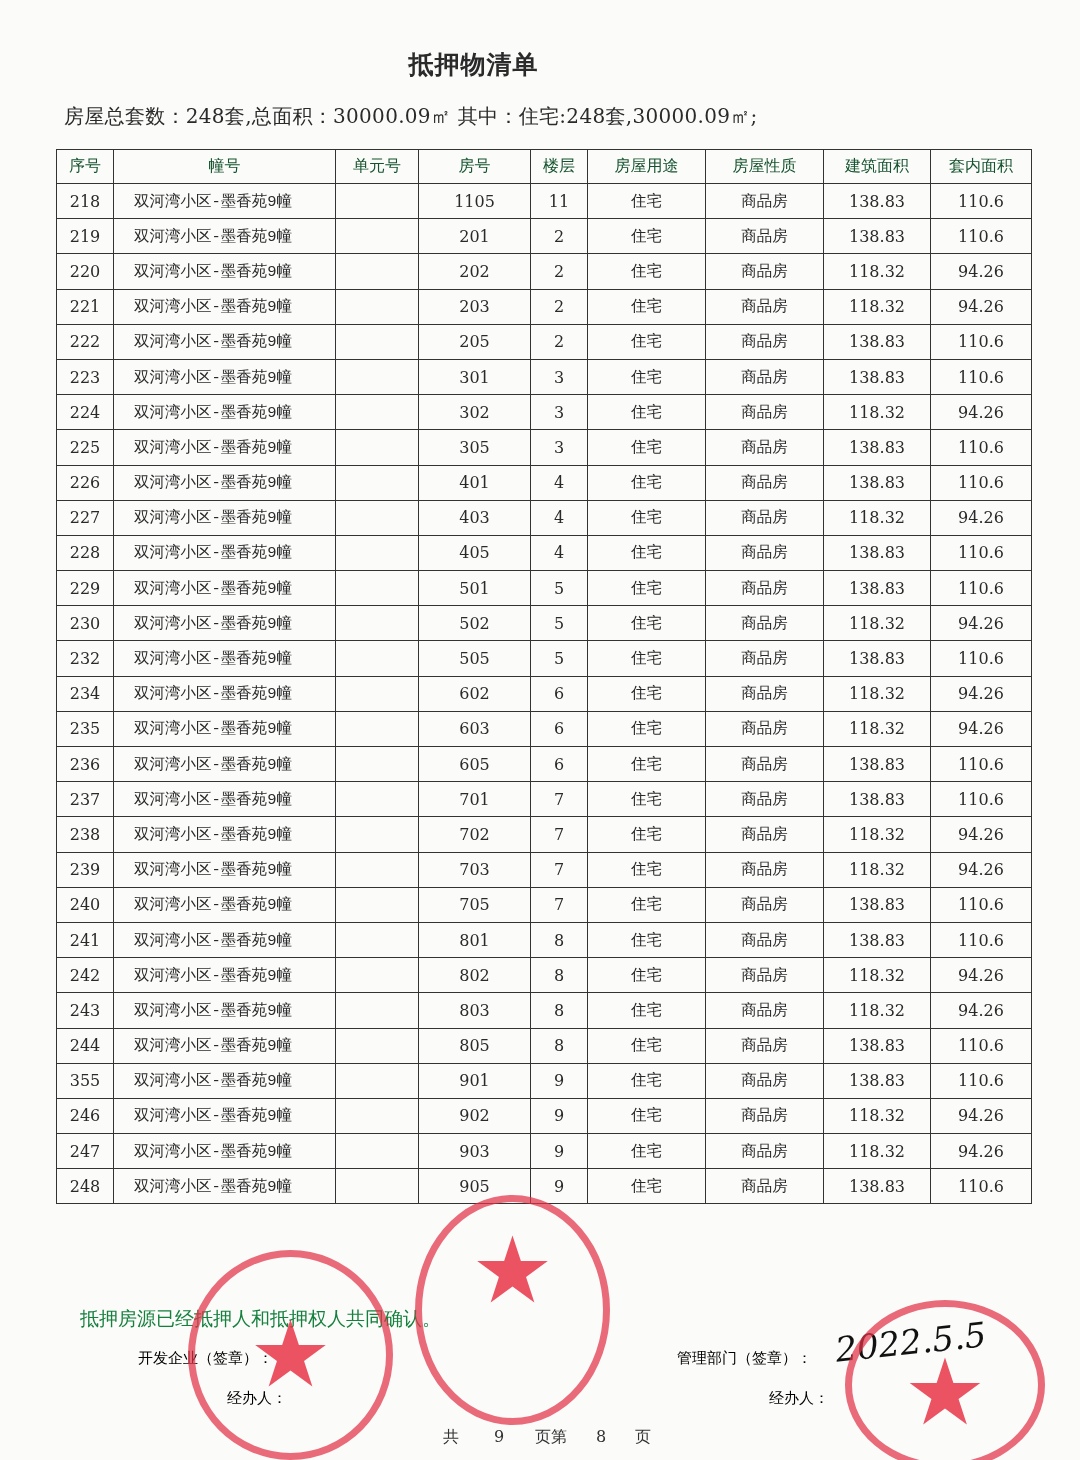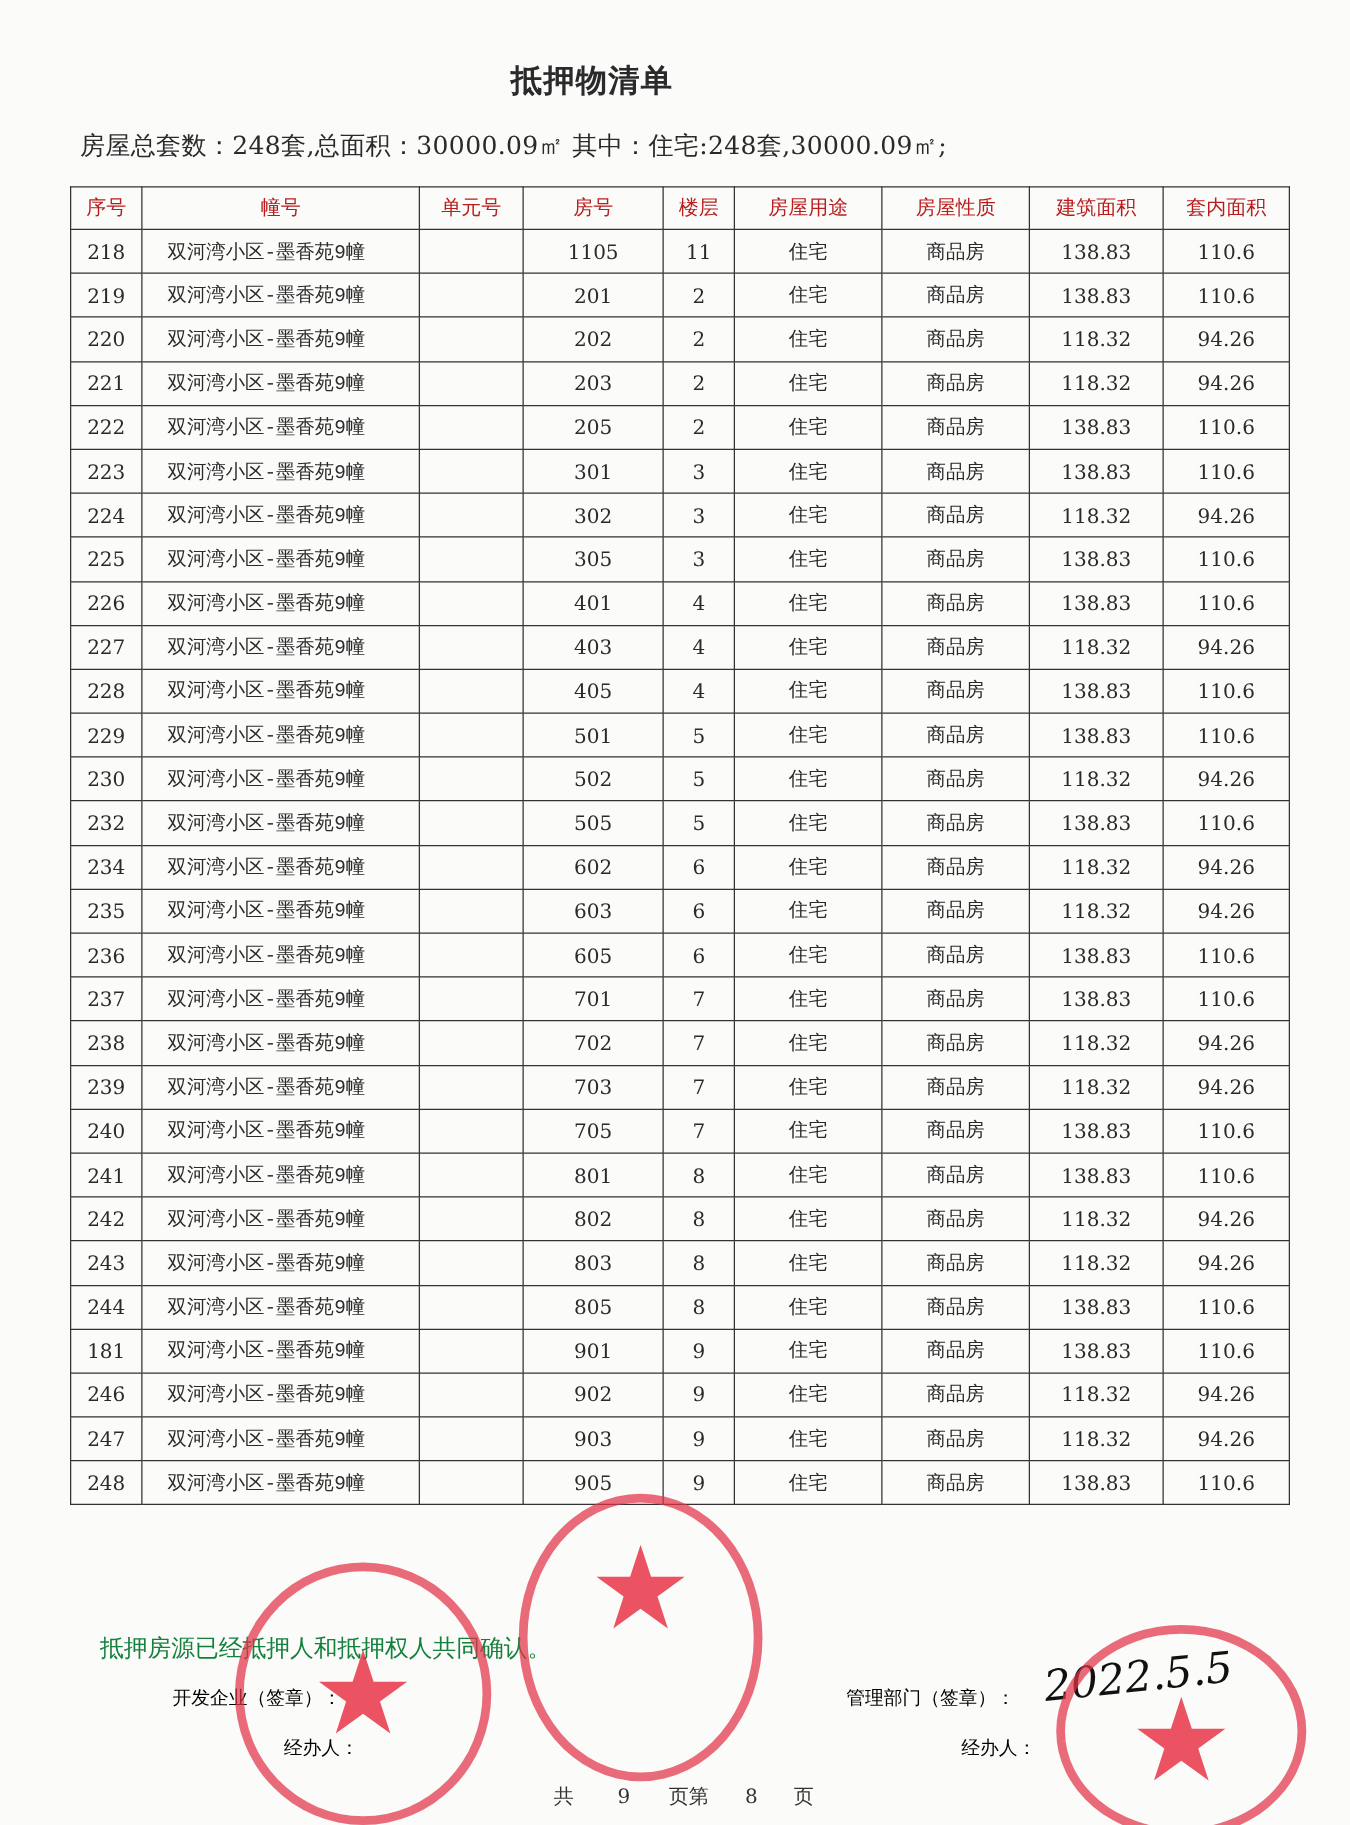--- a/index.html
+++ b/index.html
@@ -16,21 +16,21 @@
     position:absolute; left:64px; top:103px; font-size:20px; letter-spacing:0.3px;
   }
   table.list {
     position:absolute; left:56px; top:149px; border-collapse:collapse;
     table-layout:fixed; width:975px;
   }
   table.list th, table.list td {
     border:1.6px solid #333; text-align:center; height:34.2px; padding:0;
     font-size:16px; font-weight:normal; white-space:nowrap; overflow:hidden;
   }
-  table.list th { height:33px; font-family:"DejaVu Sans", sans-serif; font-size:16px; color:#b91c1c; }
+  table.list th { height:33px; font-family:"DejaVu Sans", sans-serif; font-size:16px; color:#14532d; }
   table.list td.bld { text-align:left; padding-left:20px; font-family:Liberation Mono, monospace; font-size:15.5px; }
   table.list td.zh { font-family:"DejaVu Sans", sans-serif; font-size:15.5px; }
   .confirm {
     position:absolute; left:80px; top:1306px; font-size:19px; font-family:"DejaVu Sans", sans-serif; color:#15803d;
   }
   .sig { position:absolute; font-size:15px; font-family:"DejaVu Sans", sans-serif; color:#000000;margin-left:32px; }
   .pager { position:absolute; left:0; width:1080px; top:1427px; font-size:16px; color:#333; }
   .pager span { position:absolute; }
   .stamp {
     position:absolute; border-radius:50%; border:7px solid rgba(226,50,70,0.72);
@@ -346,21 +346,21 @@
         <td class="bld">双河湾小区-墨香苑9幢</td>
         <td></td>
         <td>805</td>
         <td>8</td>
         <td class="zh">住宅</td>
         <td class="zh">商品房</td>
         <td>138.83</td>
         <td>110.6</td>
       </tr>
       <tr>
-        <td>181</td>
+        <td>355</td>
         <td class="bld">双河湾小区-墨香苑9幢</td>
         <td></td>
         <td>901</td>
         <td>9</td>
         <td class="zh">住宅</td>
         <td class="zh">商品房</td>
         <td>138.83</td>
         <td>110.6</td>
       </tr>
       <tr>

